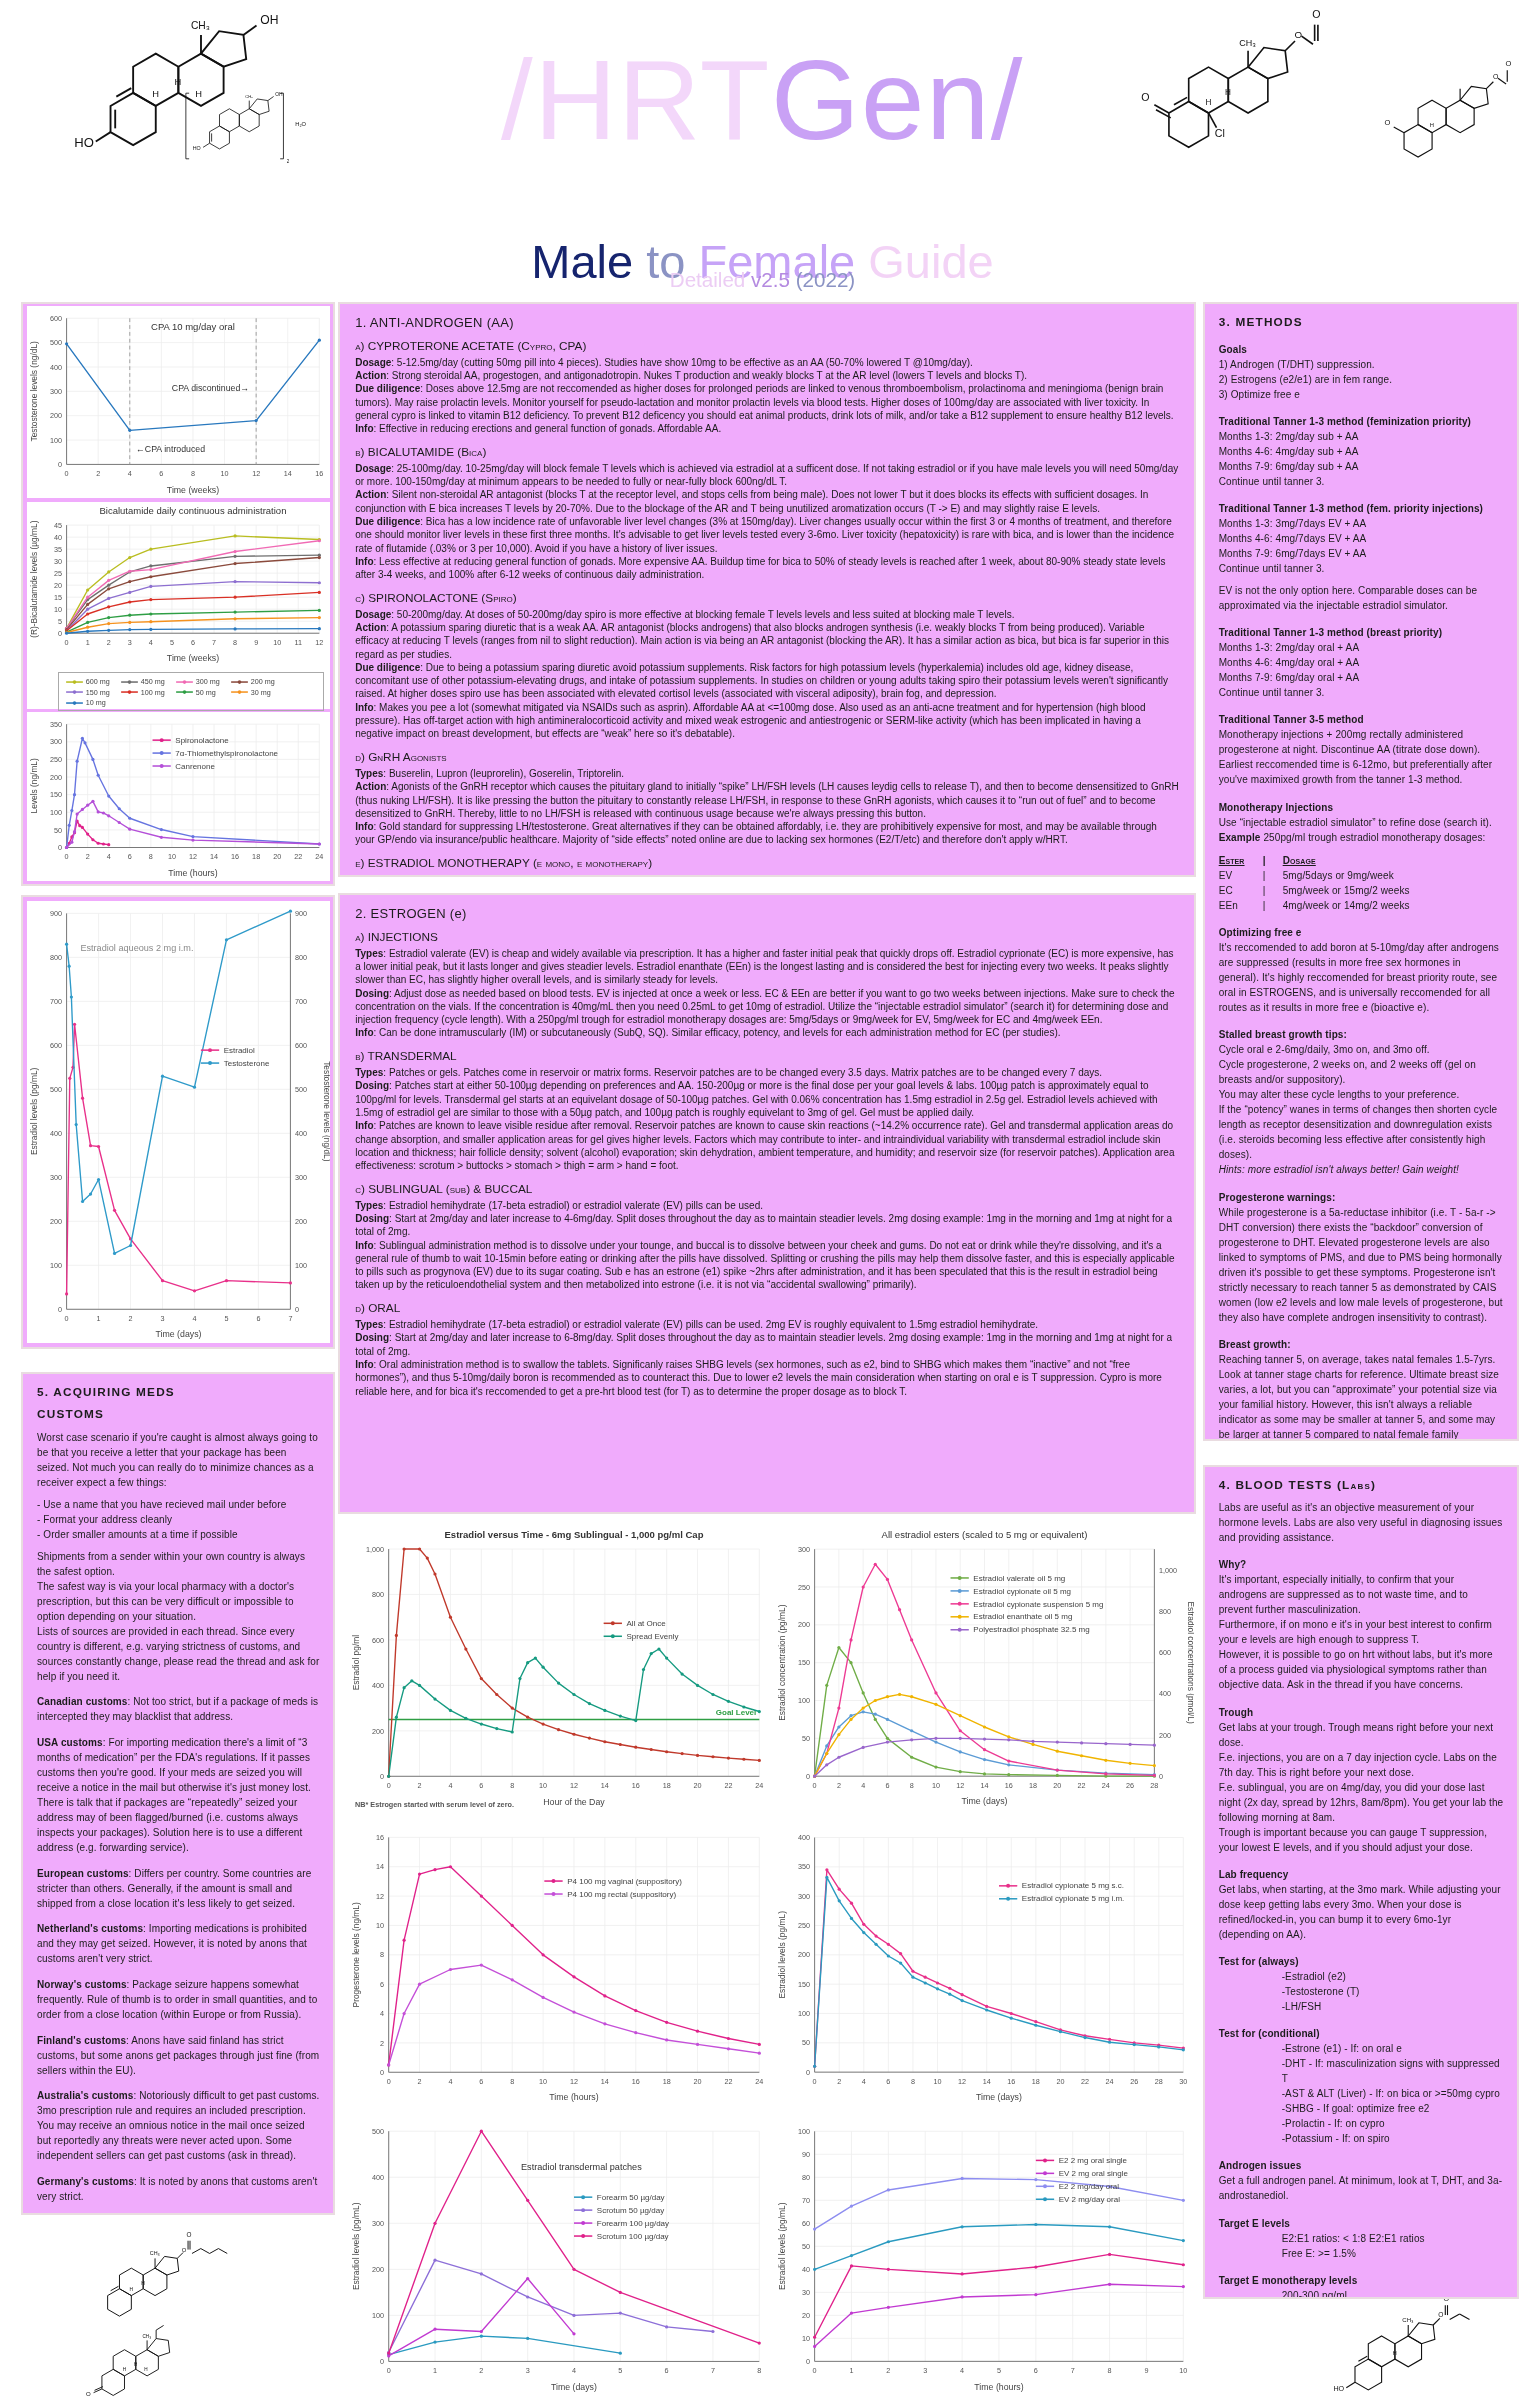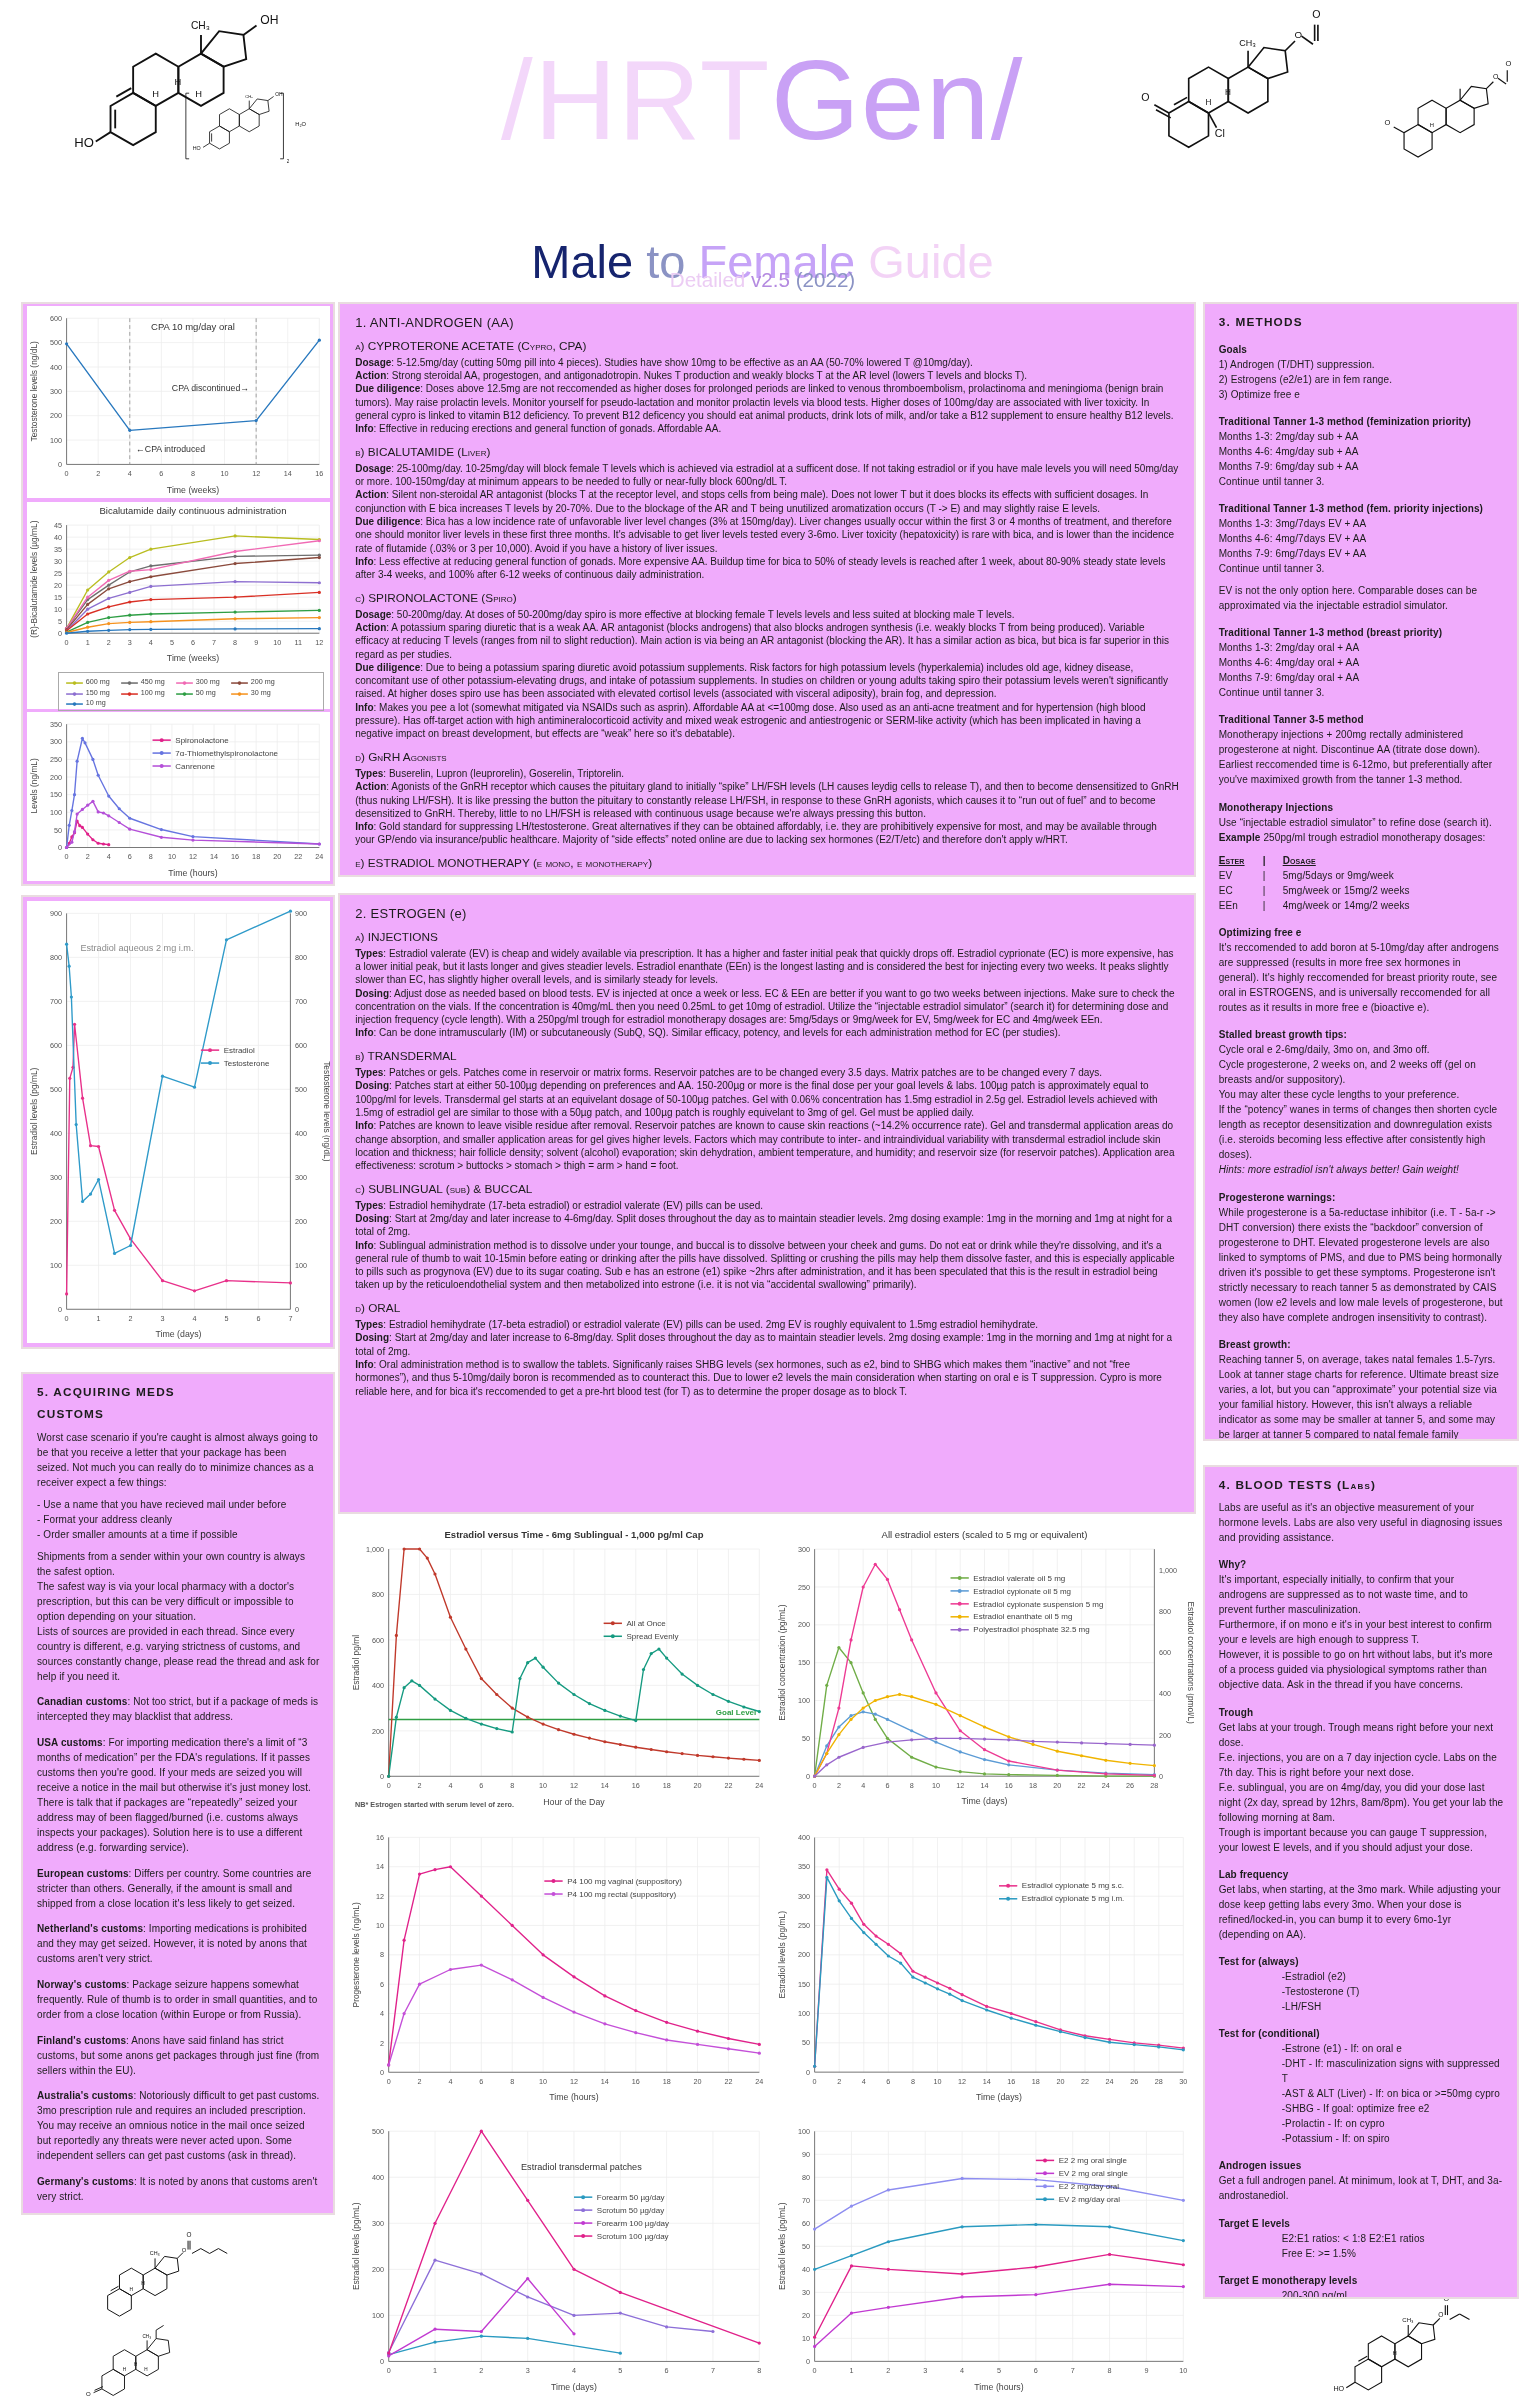--- a/index.html
+++ b/index.html
@@ -28,21 +28,21 @@
   .scol .em{font-style:italic;}
   .scol .gap{height:6.9px;}
   .customs{margin-top:10.7px;}
   
   .etable{margin:1.5px 0 1.5px 0;}
   .etable .row{display:grid;grid-template-columns:44px 20px 1fr;}
   .etable .hdr span{font-weight:700;font-variant:small-caps;text-decoration:underline;}
   
   .chart{position:absolute;background:#fff;}
   .legend-below{border:0.8px solid #aaa;margin:1.5px 6.1px 0 30.5px;padding:3.8px 6.1px 2.3px 6.1px;display:flex;flex-wrap:wrap;}
-  .legend-below .li{display:flex;align-items:flex-end;width:52px;margin:0.8px 1.5px;}
+  .legend-below .li{display:flex;align-items:center;width:52px;margin:0.8px 1.5px;}
   .legend-below .li svg{flex:0 0 auto;}
   .legend-below .li span{font-size:7.2px;color:#444;margin-left:2.3px;white-space:nowrap;}
   .struct svg{width:100%;height:100%;}
   text{font-family:"Liberation Sans",sans-serif;}
 </style>
 </head>
 <body>
 
 <div id="page">
 
@@ -229,21 +229,21 @@
         <div class="ln"><span class="b">UK's customs</span>: Noted by anons that customs aren't very strict, but there has been a few seizures.</div>
       </div>
     </div>
   <div class="box mcol" id="sec1" style="left:338px;top:302px;width:858px;height:575px;padding:9.1px 15.2px;">
       <div class="sech">1. ANTI-ANDROGEN (AA)</div>
       <div class="drugname">a) CYPROTERONE ACETATE (Cypro, CPA)</div>
       <div class="ln"><span class="b">Dosage</span>: 5-12.5mg/day (cutting 50mg pill into 4 pieces). Studies have show 10mg to be effective as an AA (50-70% lowered T @10mg/day).</div>
       <div class="ln"><span class="b">Action</span>: Strong steroidal AA, progestogen, and antigonadotropin. Nukes T production and weakly blocks T at the AR level (lowers T levels and blocks T).</div>
       <div class="ln"><span class="b">Due diligence</span>: Doses above 12.5mg are not reccomended as higher doses for prolonged periods are linked to venous thromboembolism, prolactinoma and meningioma (benign brain tumors). May raise prolactin levels. Monitor yourself for pseudo-lactation and monitor prolactin levels via blood tests. Higher doses of 100mg/day are associated with liver toxicity. In general cypro is linked to vitamin B12 deficiency. To prevent B12 deficency you should eat animal products, drink lots of milk, and/or take a B12 supplement to ensure healthy B12 levels.</div>
       <div class="ln"><span class="b">Info</span>: Effective in reducing erections and general function of gonads. Affordable AA.</div>
-      <div class="drugname">b) BICALUTAMIDE (Liver)</div>
+      <div class="drugname">b) BICALUTAMIDE (Bica)</div>
       <div class="ln"><span class="b">Dosage</span>: 25-100mg/day. 10-25mg/day will block female T levels which is achieved via estradiol at a sufficent dose. If not taking estradiol or if you have male levels you will need 50mg/day or more. 100-150mg/day at minimum appears to be needed to fully or near-fully block 600ng/dL T.</div>
       <div class="ln"><span class="b">Action</span>: Silent non-steroidal AR antagonist (blocks T at the receptor level, and stops cells from being male). Does not lower T but it does blocks its effects with sufficient dosages. In conjunction with E bica increases T levels by 20-70%. Due to the blockage of the AR and T being unutilized aromatization occurs (T -&gt; E) and may slightly raise E levels.</div>
       <div class="ln"><span class="b">Due diligence</span>: Bica has a low incidence rate of unfavorable liver level changes (3% at 150mg/day). Liver changes usually occur within the first 3 or 4 months of treatment, and therefore one should monitor liver levels in these first three months. It's advisable to get liver levels tested every 3-6mo. Liver toxicity (hepatoxicity) is rare with bica, and is lower than the incidence rate of flutamide (.03% or 3 per 10,000). Avoid if you have a history of liver issues.</div>
       <div class="ln"><span class="b">Info</span>: Less effective at reducing general function of gonads. More expensive AA. Buildup time for bica to 50% of steady levels is reached after 1 week, about 80-90% steady state levels after 3-4 weeks, and 100% after 6-12 weeks of continuous daily administration.</div>
       <div class="drugname">c) SPIRONOLACTONE (Spiro)</div>
       <div class="ln"><span class="b">Dosage</span>: 50-200mg/day. At doses of 50-200mg/day spiro is more effective at blocking female T levels levels and less suited at blocking male T levels.</div>
       <div class="ln"><span class="b">Action</span>: A potassium sparing diuretic that is a weak AA. AR antagonist (blocks androgens) that also blocks androgen synthesis (i.e. weakly blocks T from being produced). Variable efficacy at reducing T levels (ranges from nil to slight reduction). Main action is via being an AR antagonist (blocking the AR). It has a similar action as bica, but bica is far superior in this regard as per studies.</div>
       <div class="ln"><span class="b">Due diligence</span>: Due to being a potassium sparing diuretic avoid potassium supplements. Risk factors for high potassium levels (hyperkalemia) includes old age, kidney disease, concomitant use of other potassium-elevating drugs, and intake of potassium supplements. In studies on children or young adults taking spiro their potassium levels weren't significantly raised. At higher doses spiro use has been associated with elevated cortisol levels (associated with visceral adiposity), brain fog, and depression.</div>
       <div class="ln"><span class="b">Info</span>: Makes you pee a lot (somewhat mitigated via NSAIDs such as asprin). Affordable AA at &lt;=100mg dose. Also used as an anti-acne treatment and for hypertension (high blood pressure). Has off-target action with high antimineralocorticoid activity and mixed weak estrogenic and antiestrogenic or SERM-like activity (which has been implicated in having a negative impact on breast development, but effects are “weak” here so it's debatable).</div>
       <div class="drugname">d) GnRH Agonists</div>

